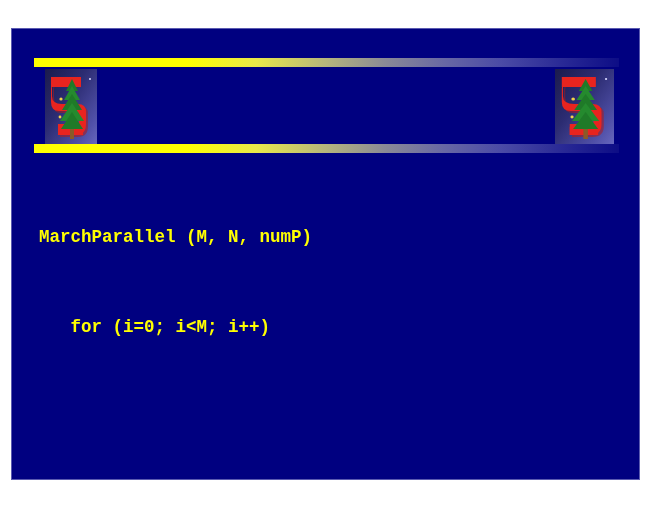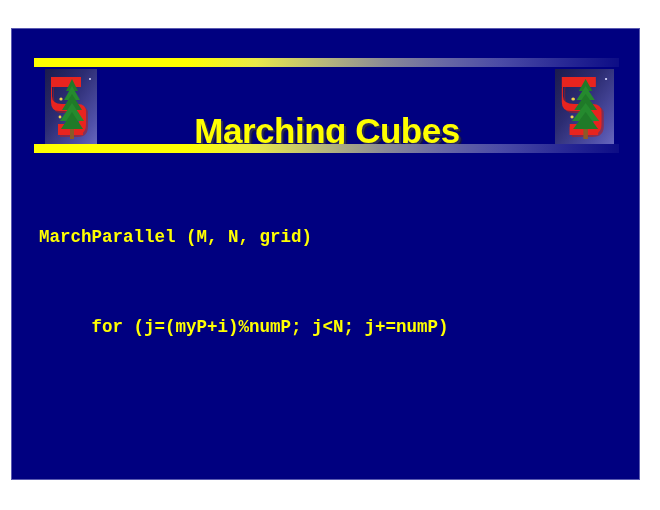--- a/index.html
+++ b/index.html
@@ -138,21 +138,20 @@
         <path d="M27 10 L33 22 L21 22 Z" fill="#1f7a28"></path>
         <path d="M27 17 L35 31 L19 31 Z" fill="#258a2e"></path>
         <path d="M27 25 L37 41 L17 41 Z" fill="#1f7a28"></path>
         <path d="M27 34 L39 52 L15 52 Z" fill="#258a2e"></path>
         <path d="M27 43 L38 60 L16 60 Z" fill="#1f7a28"></path>
         <circle cx="16" cy="30" r="1.6" fill="#f2d24a"></circle>
         <circle cx="15" cy="48" r="1.4" fill="#f2d24a"></circle>
       </svg>
     </div>
 
-    <h1 id="slide-title">Marching Cubes</h1>
 
     <div class="logo-box" id="logo-right">
       <svg class="logo-svg" viewBox="0 0 52 78" preserveAspectRatio="none">
         <defs>
           <linearGradient id="bgGradR" x1="0" y1="0" x2="1" y2="1">
             <stop offset="0%" stop-color="#1b1b4c"></stop>
             <stop offset="40%" stop-color="#2c2c72"></stop>
             <stop offset="80%" stop-color="#5050a8"></stop>
             <stop offset="100%" stop-color="#6a6ac0"></stop>
           </linearGradient>
@@ -175,18 +174,18 @@
         <path d="M27 43 L38 60 L16 60 Z" fill="#1f7a28"></path>
         <circle cx="16" cy="30" r="1.6" fill="#f2d24a"></circle>
         <circle cx="15" cy="48" r="1.4" fill="#f2d24a"></circle>
       </svg>
     </div>
 
     <div class="rule-bar" id="rule-bar-bottom"></div>
   </div>
 
   <div id="code-body">
-    <span class="code-line"><span class="underlined">MarchParallel</span><span> (M, N, grid)</span></span>
-    <span class="code-line">     for (j=(myP+i)%numP; j&lt;N; j+=numP)</span>
+    <span class="code-line"><span class="underlined">MarchParallel</span><span> (M, N, numP)</span></span>
+    <span class="code-line">   for (i=0; i&lt;M; i++)</span>
     
   </div>
 
 </div>
 
 </body></html>

